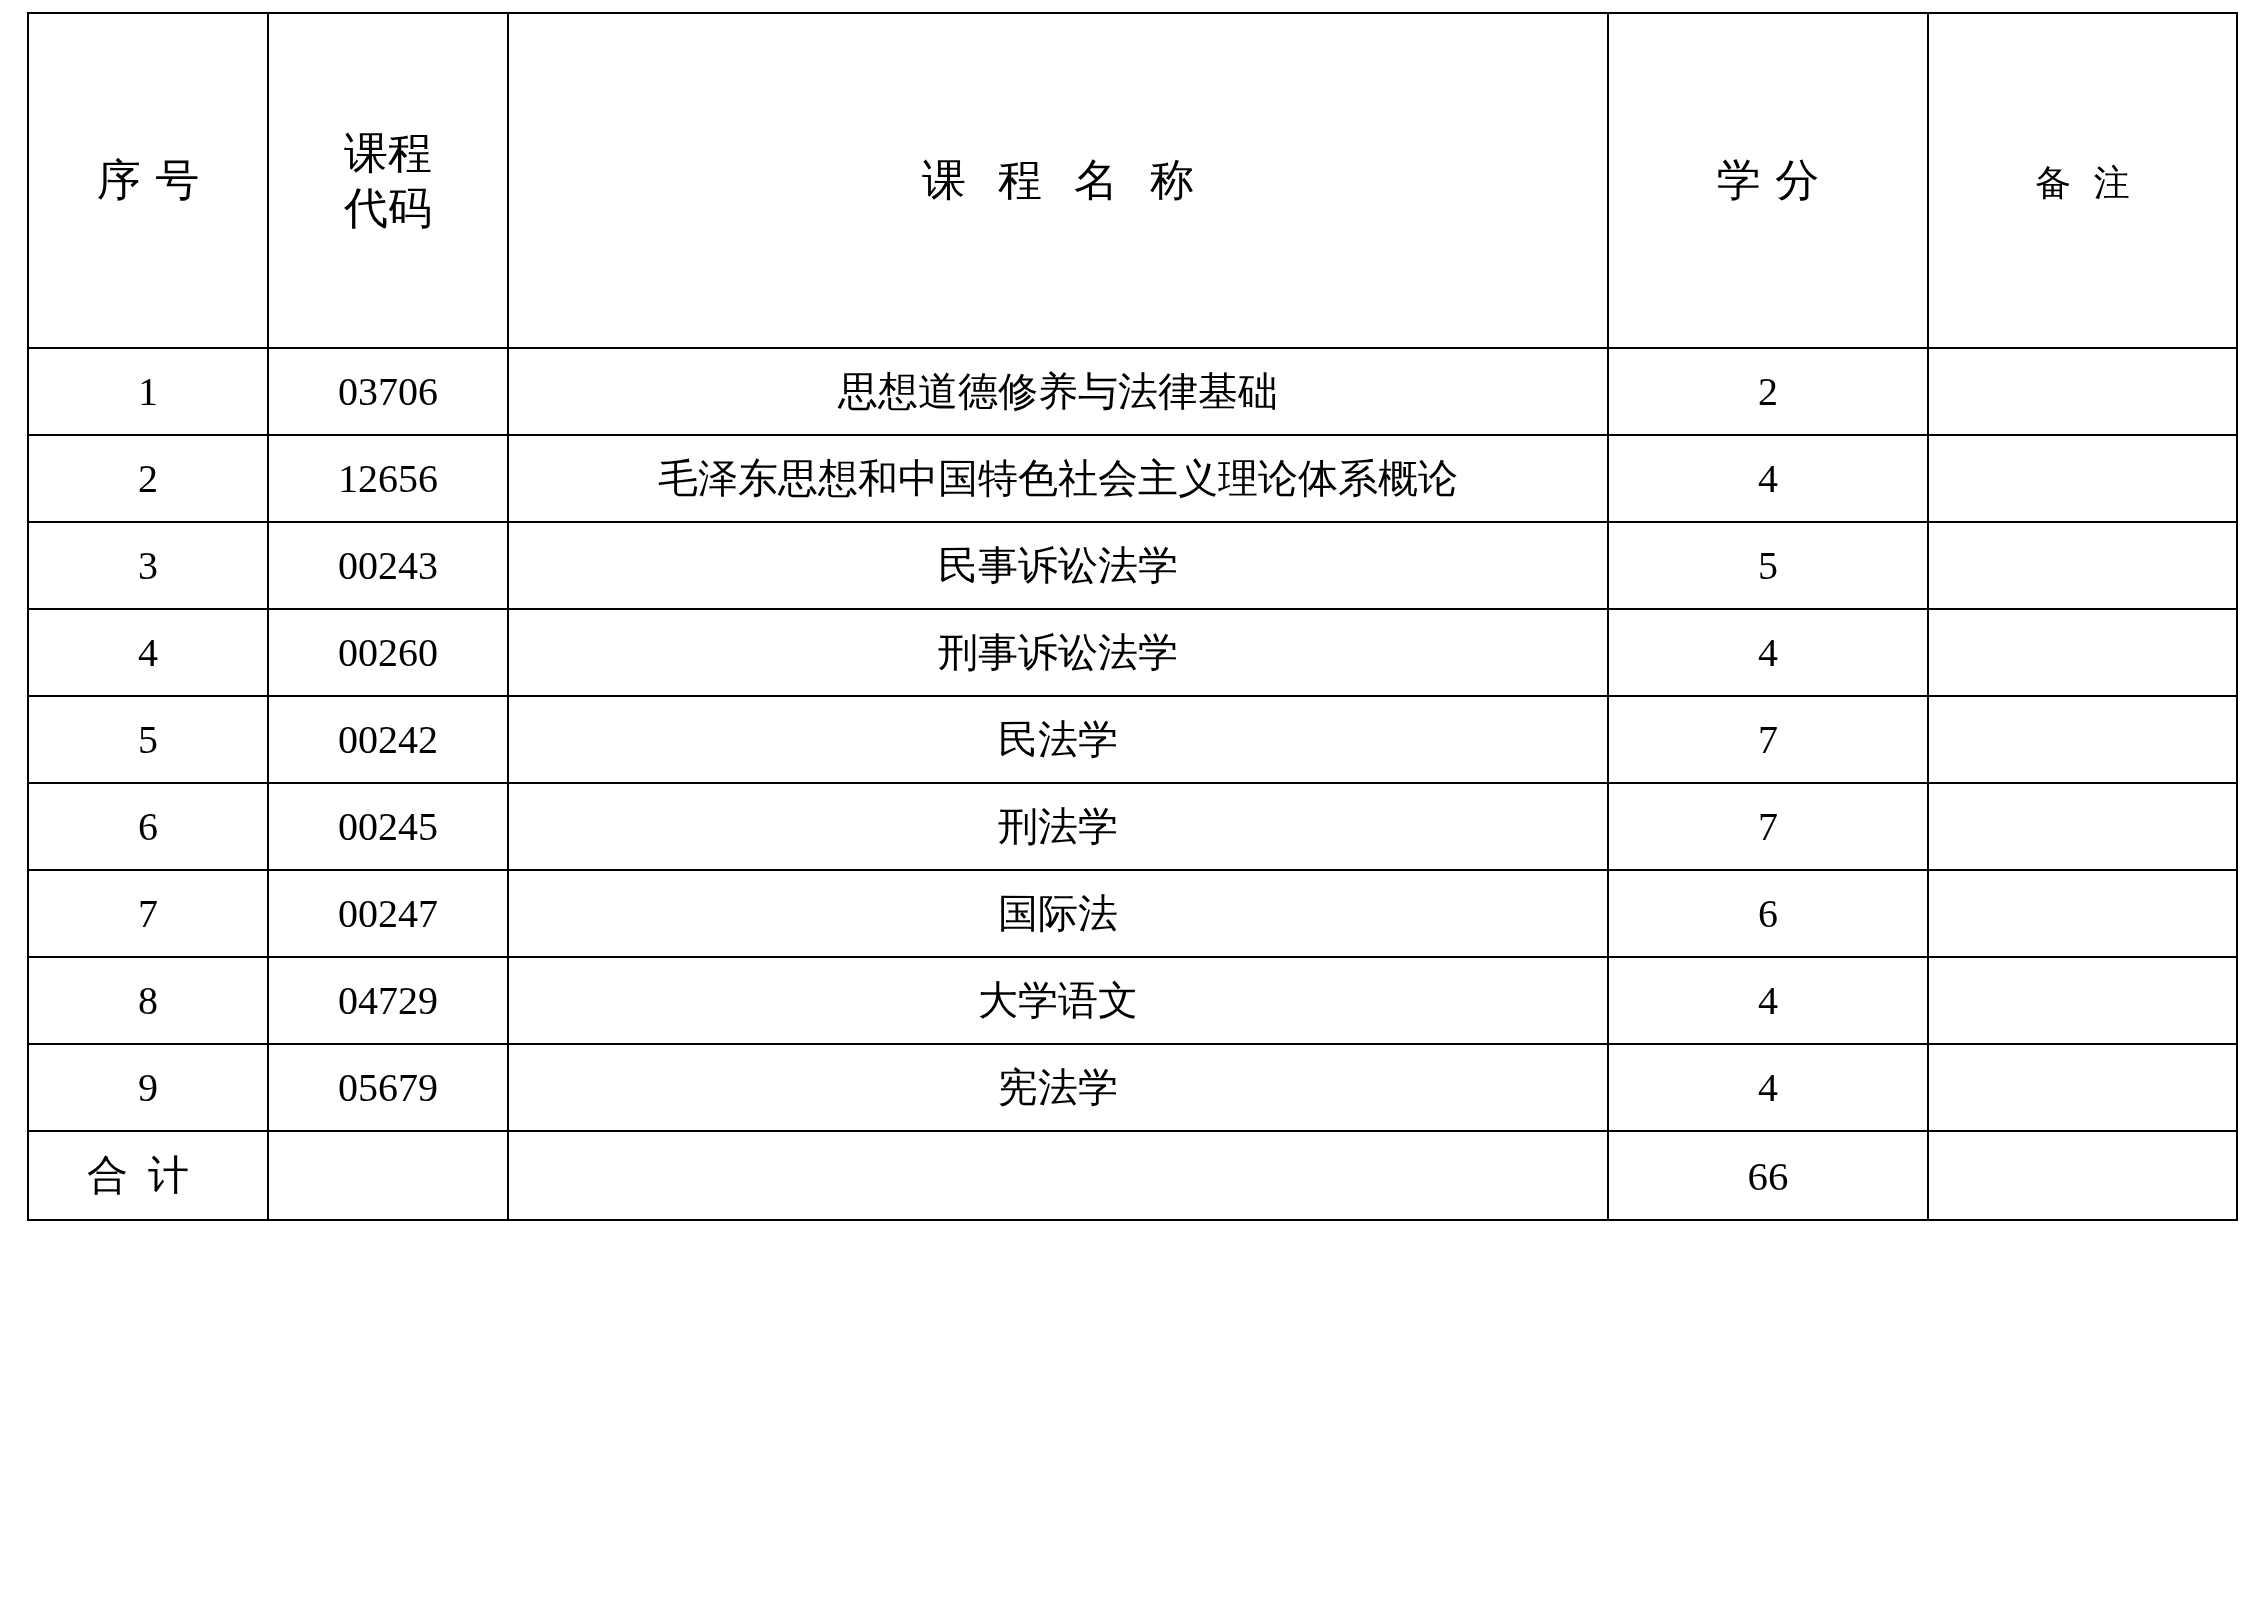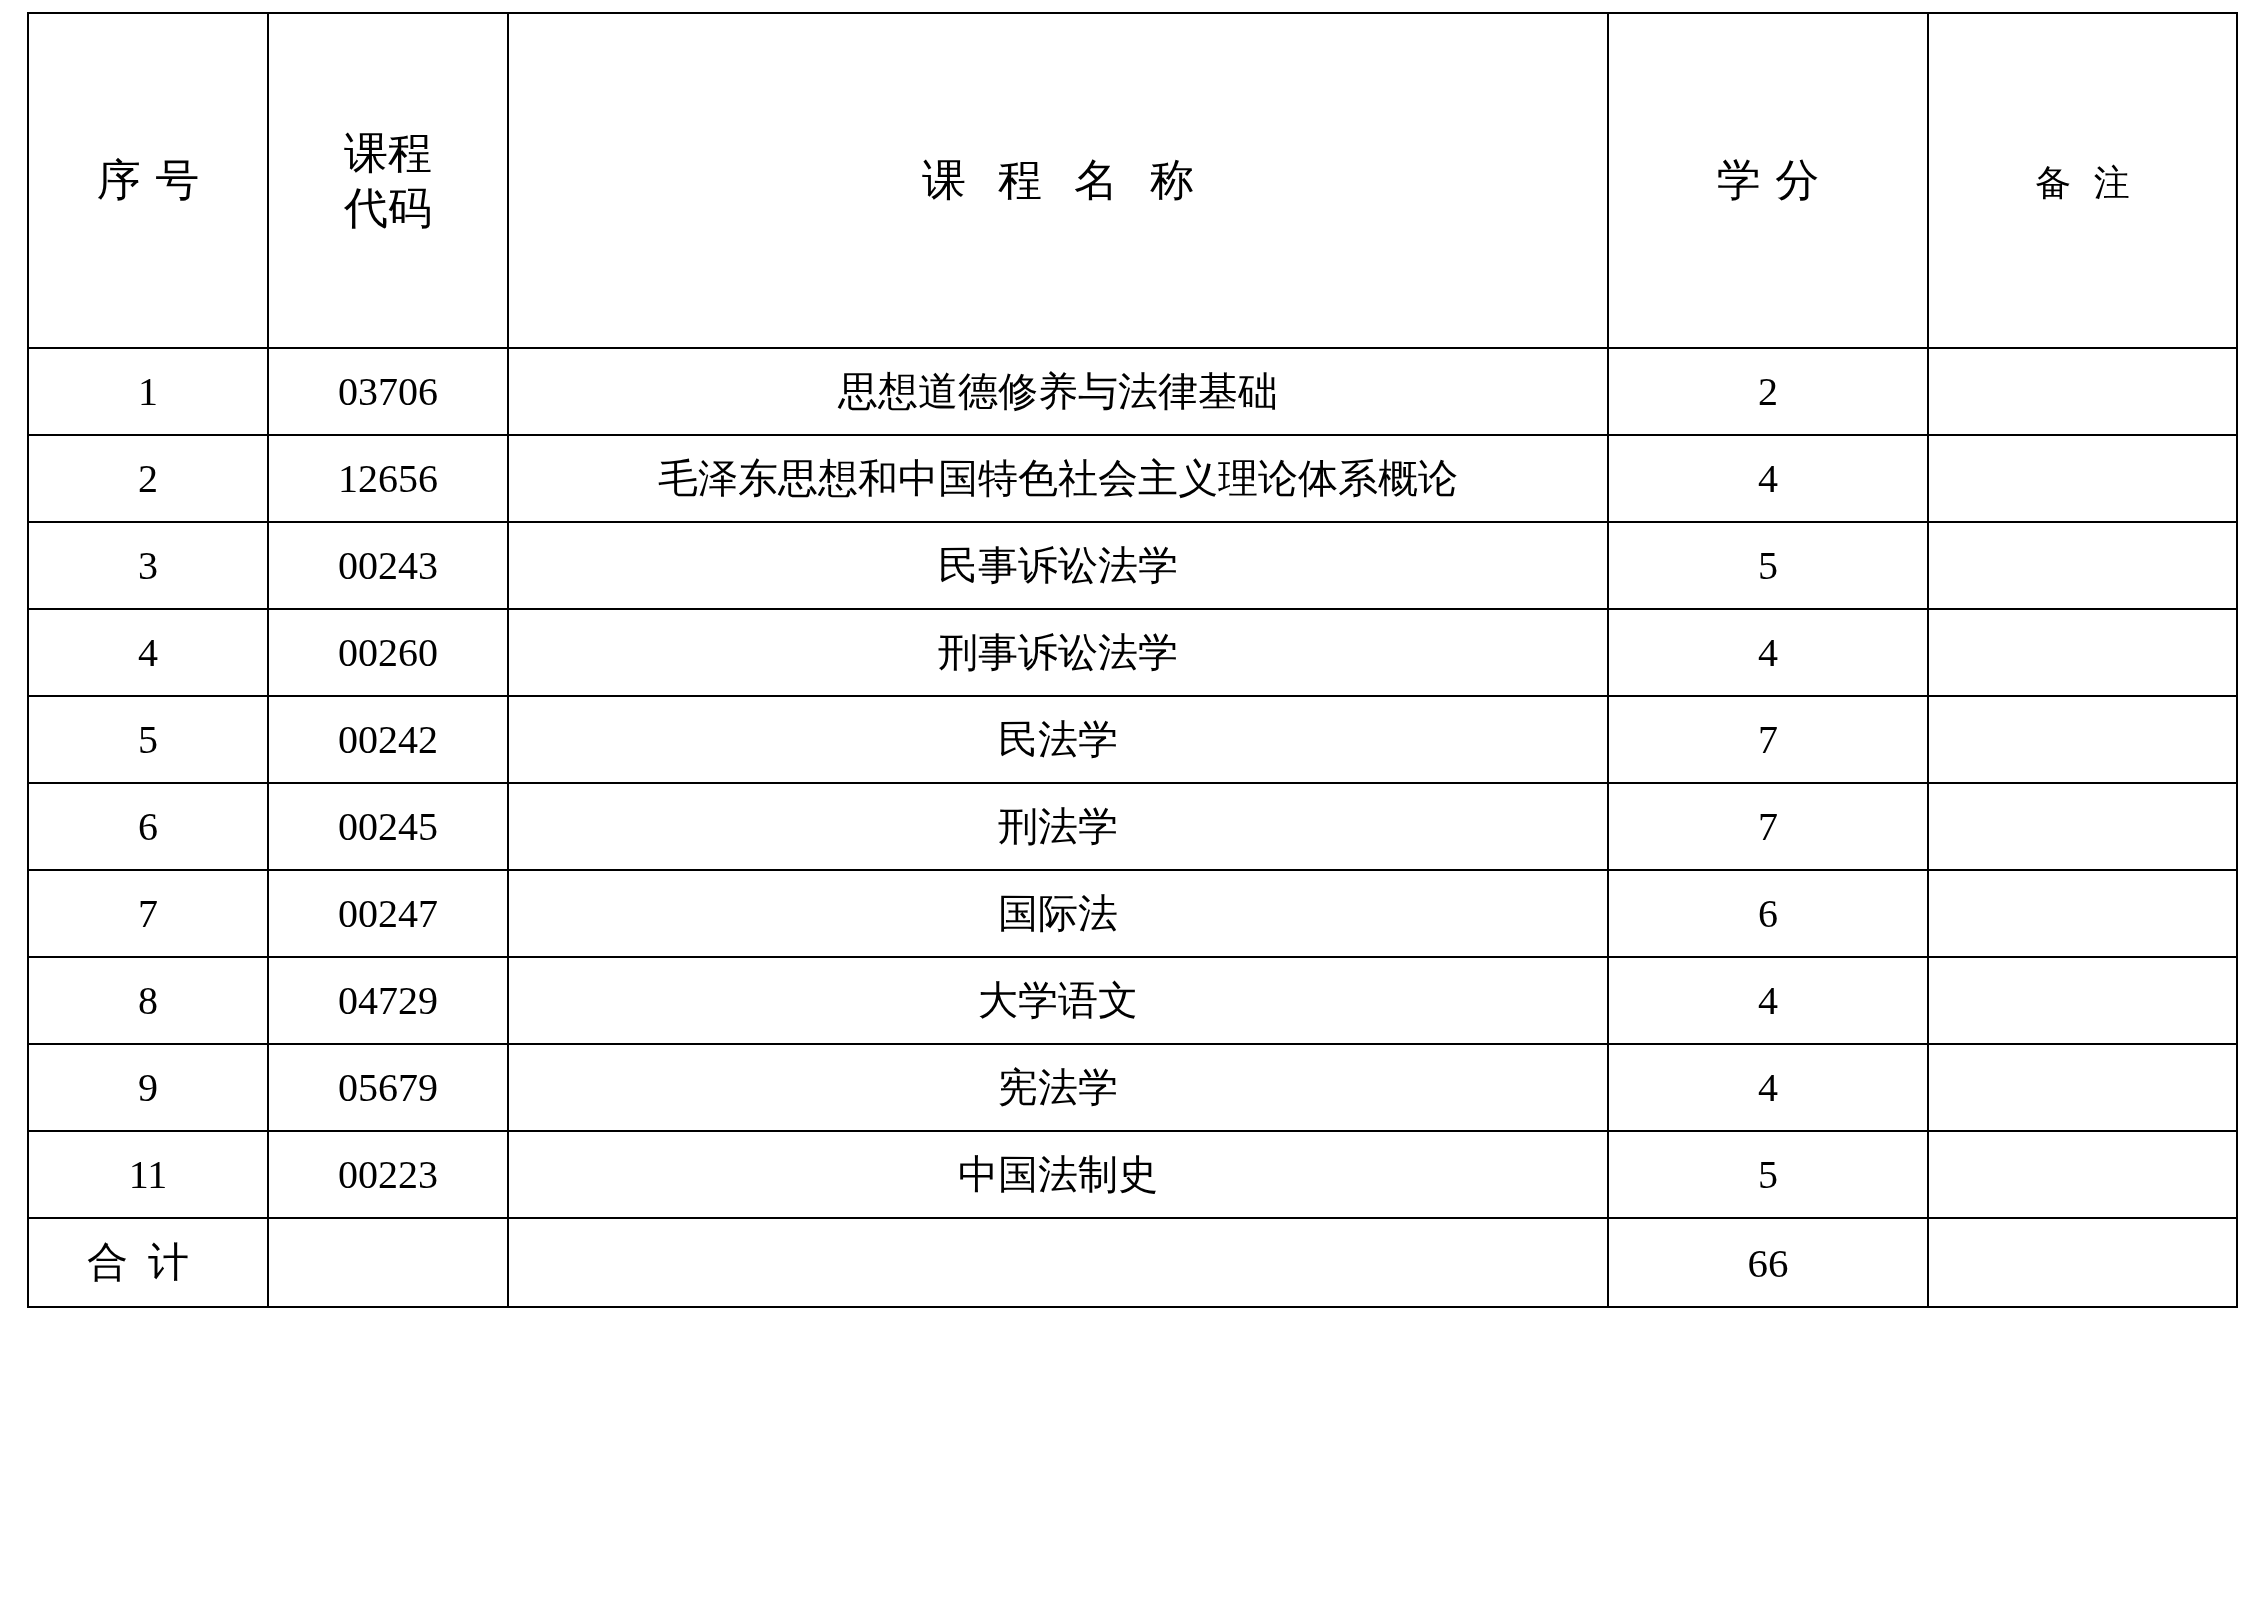--- a/index.html
+++ b/index.html
@@ -185,27 +185,20 @@
           <td class="col-credit">4</td>
           <td class="col-remark"></td>
         </tr>
         <tr>
           <td class="col-no">9</td>
           <td class="col-code">05679</td>
           <td class="col-name">宪法学</td>
           <td class="col-credit">4</td>
           <td class="col-remark"></td>
         </tr>
-        <tr>
-          <td class="col-no">11</td>
-          <td class="col-code">00223</td>
-          <td class="col-name">中国法制史</td>
-          <td class="col-credit">5</td>
-          <td class="col-remark"></td>
-        </tr>
         <tr class="total-row">
           <td class="col-no total-label">合计</td>
           <td class="col-code"></td>
           <td class="col-name"></td>
           <td class="col-credit">66</td>
           <td class="col-remark"></td>
         </tr>
       </tbody>
   </table>
 </div>

